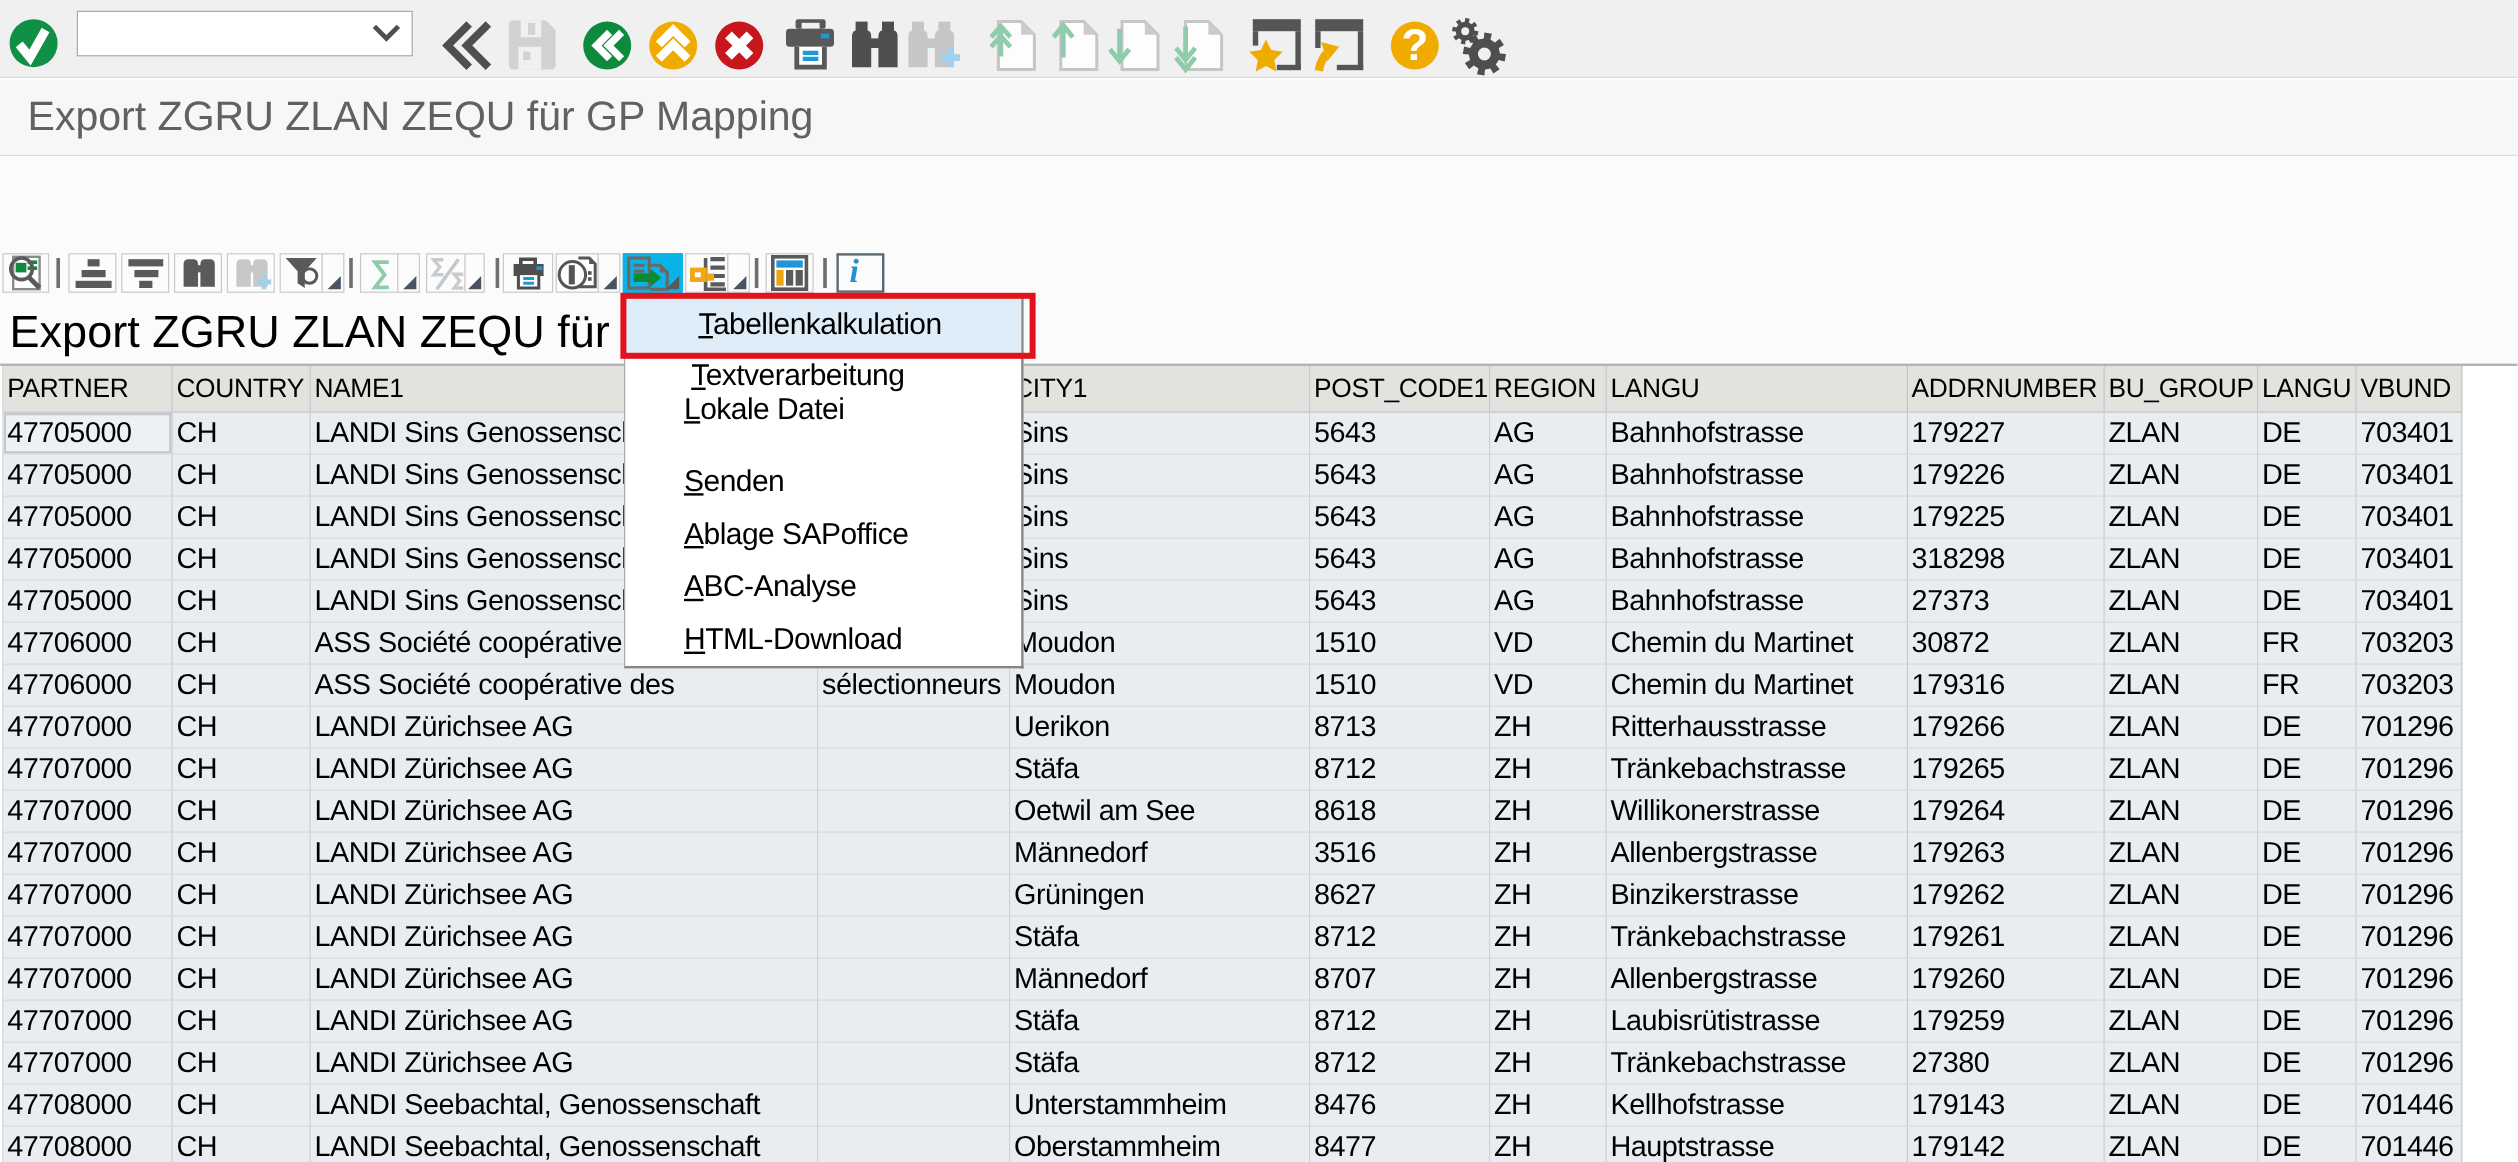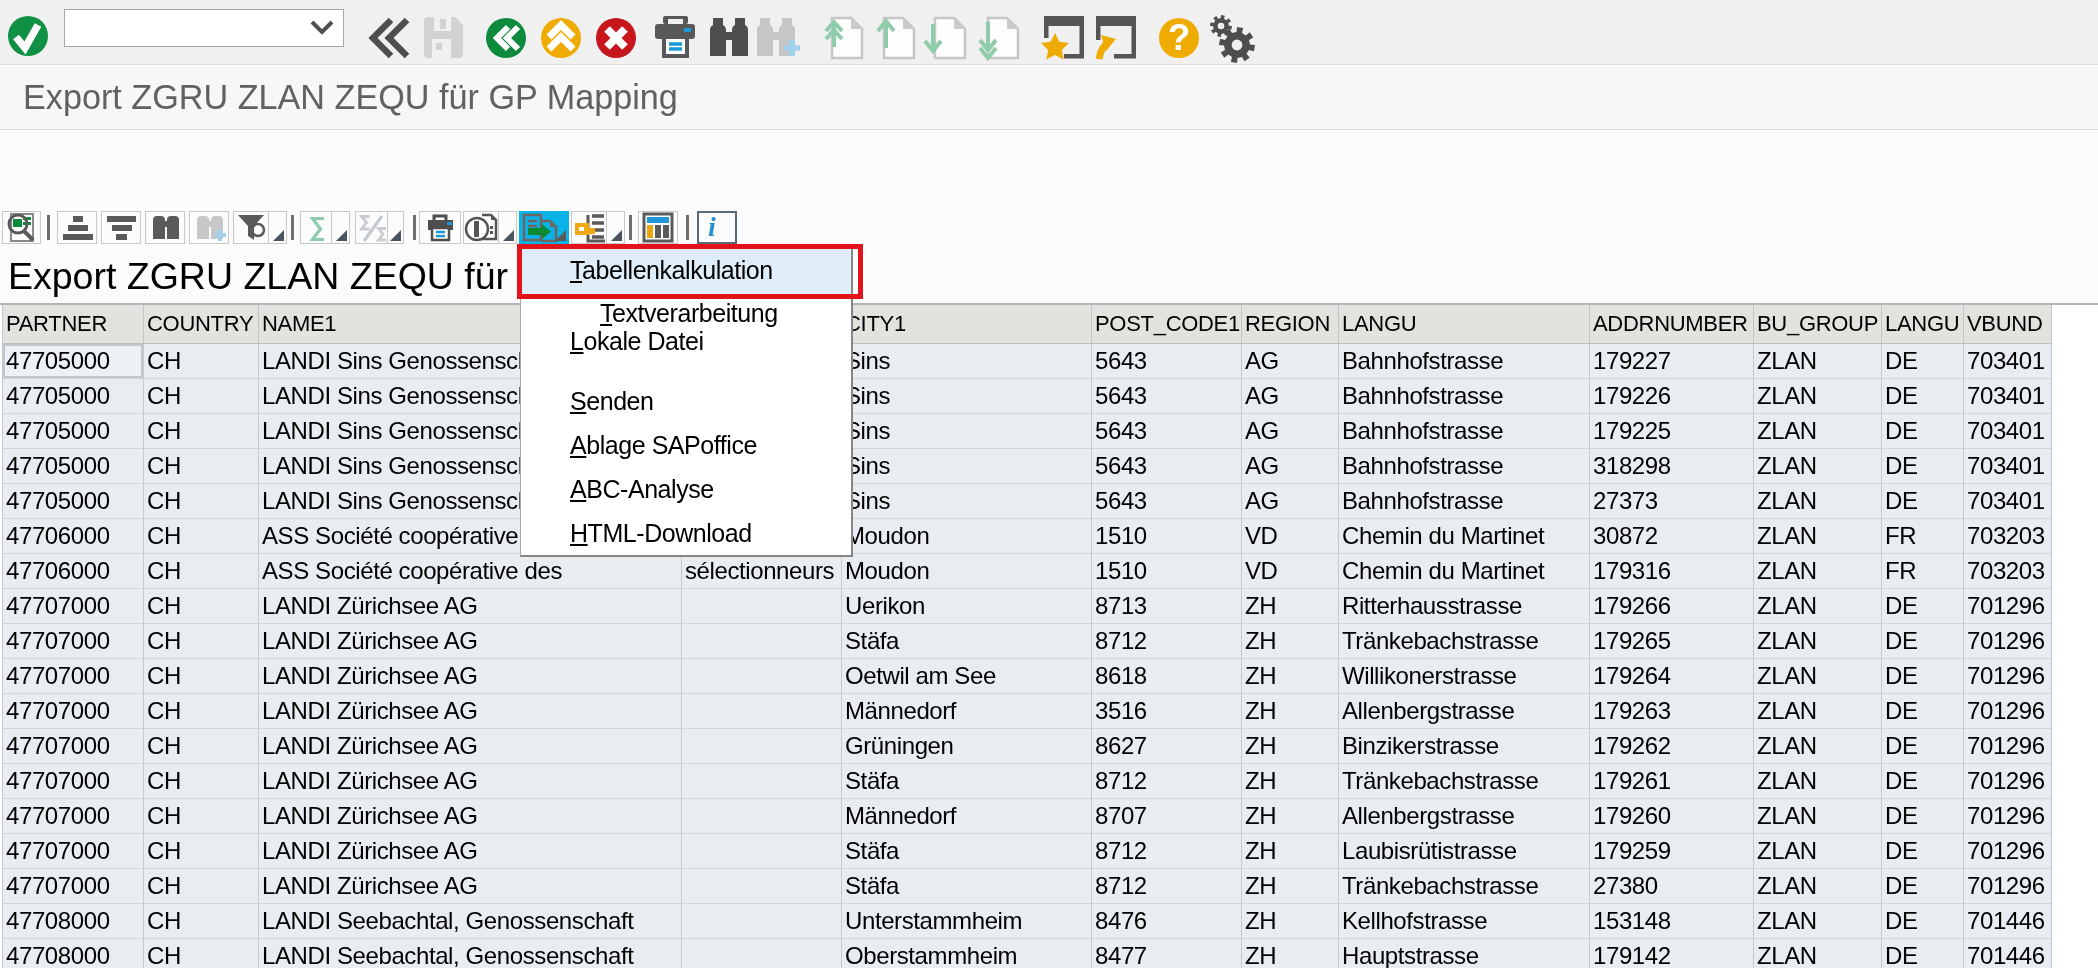--- a/index.html
+++ b/index.html
@@ -470,21 +470,21 @@
       </tr>
       <tr>
         <td>47708000</td>
         <td>CH</td>
         <td>LANDI Seebachtal, Genossenschaft</td>
         <td></td>
         <td>Unterstammheim</td>
         <td>8476</td>
         <td>ZH</td>
         <td>Kellhofstrasse</td>
-        <td>153148</td>
+        <td>179143</td>
         <td>ZLAN</td>
         <td>DE</td>
         <td>701446</td>
       </tr>
       <tr>
         <td>47708000</td>
         <td>CH</td>
         <td>LANDI Seebachtal, Genossenschaft</td>
         <td></td>
         <td>Oberstammheim</td>
@@ -493,19 +493,19 @@
         <td>Hauptstrasse</td>
         <td>179142</td>
         <td>ZLAN</td>
         <td>DE</td>
         <td>701446</td>
       </tr>
     </tbody>
   </table>
 <div id="menu" class="abs"></div>
 <div id="hl" class="abs"></div>
-<div class="mi abs" style="left:570px;top:256px"><u>T</u>abellenkalkulation</div>
-<div class="mi abs" style="left:600px;top:299px"><u>T</u>extverarbeitung</div>
+<div class="mi abs" style="left:582px;top:256px"><u>T</u>abellenkalkulation</div>
+<div class="mi abs" style="left:576px;top:299px"><u>T</u>extverarbeitung</div>
 <div class="mi abs" style="left:570px;top:327px"><u>L</u>okale Datei</div>
 <div class="mi abs" style="left:570px;top:387px"><u>S</u>enden</div>
 <div class="mi abs" style="left:570px;top:431px"><u>A</u>blage SAPoffice</div>
 <div class="mi abs" style="left:570px;top:475px"><u>A</u>BC-Analyse</div>
 <div class="mi abs" style="left:570px;top:519px"><u>H</u>TML-Download</div>
 <div id="redrect" class="abs"></div>
 </body></html>

